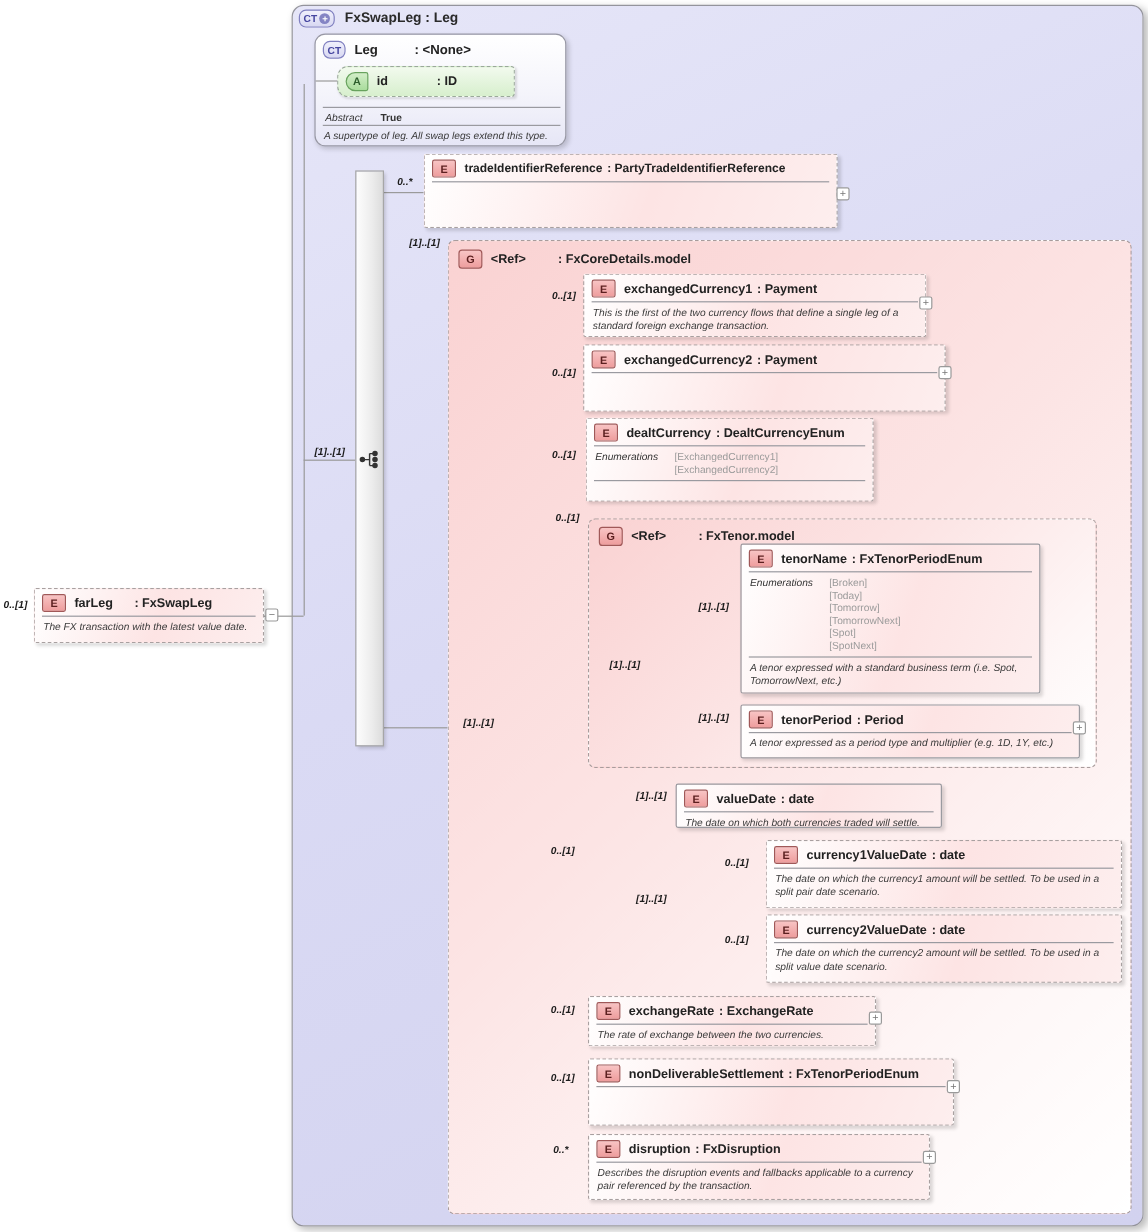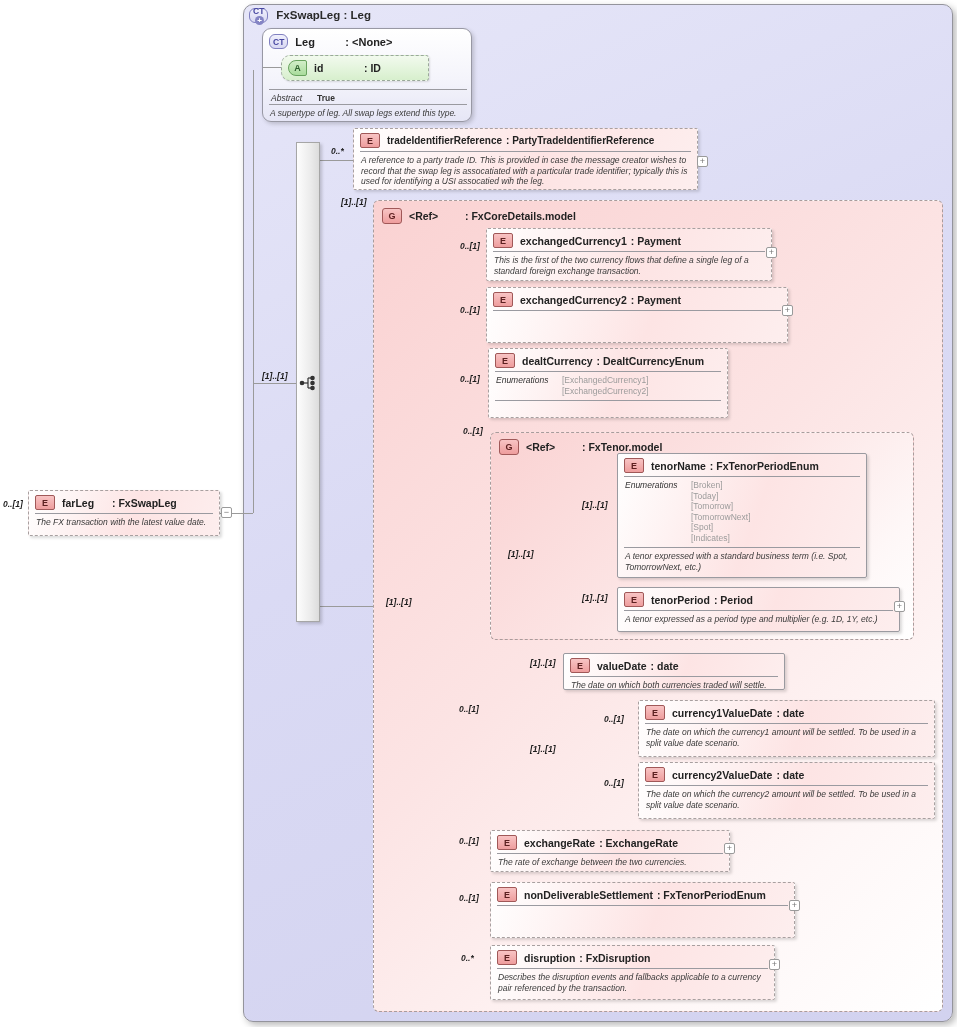--- a/index.html
+++ b/index.html
@@ -25,21 +25,21 @@
   .el-sep{border-top:1px solid #9a9aa0;margin:0 6px;}
   .el-desc{padding:3px 7px 4px 7px;font-size:8.5px;font-style:italic;color:#3a3a3a;line-height:10.5px;}
   
   .badge{flex:none;display:inline-flex;align-items:center;justify-content:center;
          margin-right:7px;font-weight:bold;}
   .e-badge{width:18px;height:13px;font-size:9px;color:#5c2020;border:1px solid #a05858;
            border-radius:2px;background:linear-gradient(180deg,#f8c4c4,#ee9d9d);}
   .g-badge{width:18px;height:14px;font-size:9px;color:#5c2020;border:1px solid #a05858;
            border-radius:3px;background:linear-gradient(180deg,#f8c4c4,#ee9d9d);}
   .ct-badge{height:13px;padding:0 3px;font-size:8.5px;color:#4646a0;border:1px solid #8080c0;
-            border-radius:6px;background:linear-gradient(180deg,#f0f0fc,#d8d8f2);flex-direction:column;}
+            border-radius:6px;background:linear-gradient(180deg,#f0f0fc,#d8d8f2);}
   .a-badge{width:17px;height:14px;font-size:9px;color:#2c5e2c;border:1px solid #67a25d;
            border-radius:8px 2px 2px 8px;background:linear-gradient(180deg,#d2eec8,#a9dc9c);}
   .plus-circle{display:inline-flex;align-items:center;justify-content:center;width:9px;height:9px;
                margin-left:2px;border-radius:50%;background:#8484c4;color:#fff;font-size:8px;font-weight:bold;}
   
   .hdr-title{font-size:11.5px;font-weight:bold;color:#2a2a2a;white-space:nowrap;display:flex;align-items:center;}
   .grp-title{font-size:10.5px;font-weight:bold;color:#222;display:flex;align-items:center;white-space:nowrap;}
   
   .attr-row{display:flex;align-items:center;background:linear-gradient(180deg,#f2faee,#d7efcd);
             border:1px dashed #9aa89a;border-radius:9px 3px 3px 9px;padding:0 6px;
@@ -205,21 +205,20 @@
   <div class="abs card-label" style="left:262px;top:371px;">[1]..[1]</div>
 
   <div class="abs card-label" style="left:331px;top:146px;">0..*</div>
   <div class="abs el-box dashed" style="left:353px;top:128px;width:345px;height:62px;">
     <div class="el-title tight">
       <span class="badge e-badge">E</span>
       <span class="nm">tradeIdentifierReference</span>
       <span class="tp">: PartyTradeIdentifierReference</span>
     </div>
     <div class="el-sep"></div>
-    <div class="el-desc">A reference to a party trade ID. This is provided in case the message creator wishes to record that the swap leg is assocatiated with a particular trade identifier; typically this is used for identifying a USI assocatied wih the leg.</div>
   </div>
   <div class="abs pm-box" style="left:697px;top:156px;">+</div>
 
   <div class="abs card-label" style="left:341px;top:197px;">[1]..[1]</div>
   <div class="abs group-box" style="left:373px;top:200px;width:570px;height:812px;">
     <div class="grp-title" style="padding:7px 8px;">
       <span class="badge g-badge">G</span>
       <span class="nm" style="min-width:52px;">&lt;Ref&gt;</span>
       <span class="tp">: FxCoreDetails.model</span>
     </div>
@@ -286,21 +285,21 @@
     </div>
     <div class="el-sep"></div>
     <div class="enum-row">
       <span class="enum-label">Enumerations</span>
       <span class="enum-vals">
         <div>[Broken]</div>
         <div>[Today]</div>
         <div>[Tomorrow]</div>
         <div>[TomorrowNext]</div>
         <div>[Spot]</div>
-        <div>[Indicates]</div>
+        <div>[SpotNext]</div>
       </span>
     </div>
     <div class="el-sep"></div>
     <div class="el-desc">A tenor expressed with a standard business term (i.e. Spot, TomorrowNext, etc.)</div>
   </div>
 
   <div class="abs card-label" style="left:582px;top:593px;">[1]..[1]</div>
   <div class="abs el-box" style="left:617px;top:587px;width:283px;height:45px;">
     <div class="el-title">
       <span class="badge e-badge">E</span>
@@ -327,21 +326,21 @@
   <div class="abs card-label" style="left:530px;top:744px;">[1]..[1]</div>
 
   <div class="abs card-label" style="left:604px;top:714px;">0..[1]</div>
   <div class="abs el-box dashed" style="left:638px;top:700px;width:297px;height:57px;">
     <div class="el-title">
       <span class="badge e-badge">E</span>
       <span class="nm">currency1ValueDate</span>
       <span class="tp">: date</span>
     </div>
     <div class="el-sep"></div>
-    <div class="el-desc">The date on which the currency1 amount will be settled. To be used in a split value date scenario.</div>
+    <div class="el-desc">The date on which the currency1 amount will be settled. To be used in a split pair date scenario.</div>
   </div>
 
   <div class="abs card-label" style="left:604px;top:778px;">0..[1]</div>
   <div class="abs el-box dashed" style="left:638px;top:762px;width:297px;height:57px;">
     <div class="el-title">
       <span class="badge e-badge">E</span>
       <span class="nm">currency2ValueDate</span>
       <span class="tp">: date</span>
     </div>
     <div class="el-sep"></div>

